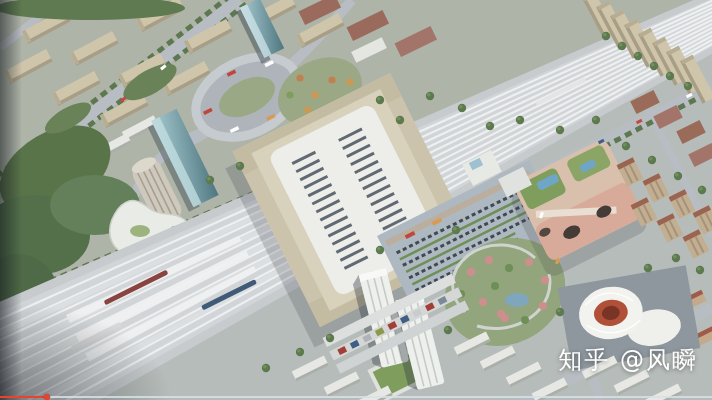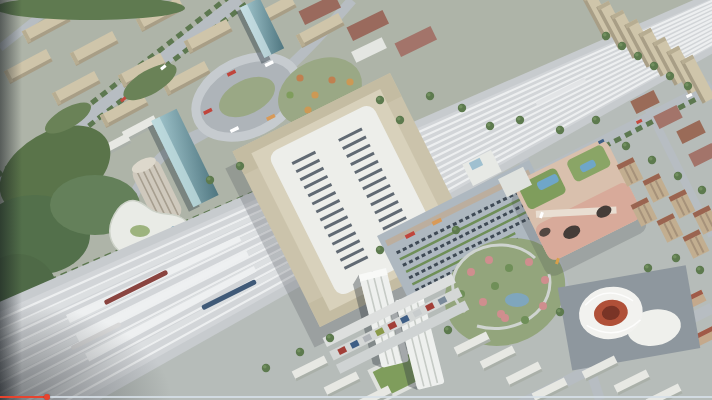--- a/index.html
+++ b/index.html
@@ -433,18 +433,19 @@
     <rect x="540" y="212" width="3" height="6" transform="rotate(20 541 215)" fill="#ffffff"></rect>
     <rect x="556" y="258" width="3" height="6" transform="rotate(20 557 261)" fill="#d8a04a"></rect>
     <rect x="160" y="66" width="6" height="3" transform="rotate(-38 163 67)" fill="#ffffff"></rect>
     <rect x="120" y="98" width="6" height="3" transform="rotate(-38 123 99)" fill="#c44a3f"></rect>
   </g>
 
   <rect x="0" y="0" width="22" height="400" fill="url(#vigL)"></rect>
   <rect x="0" y="250" width="260" height="150" fill="url(#vigBL)"></rect>
 </svg>
 
+<div class="watermark" style="color: rgb(255, 255, 255);">知乎 @风瞬</div>
 
 <div class="progress" style="background: rgba(215, 225, 233, 0.85);">
   <div class="played" style="width: 6.6%; background: rgb(232, 67, 46);"></div>
   <div class="knob" style="left: 6.6%; background: rgb(232, 67, 46);"></div>
 </div>
 </div>
 
 </body></html>

